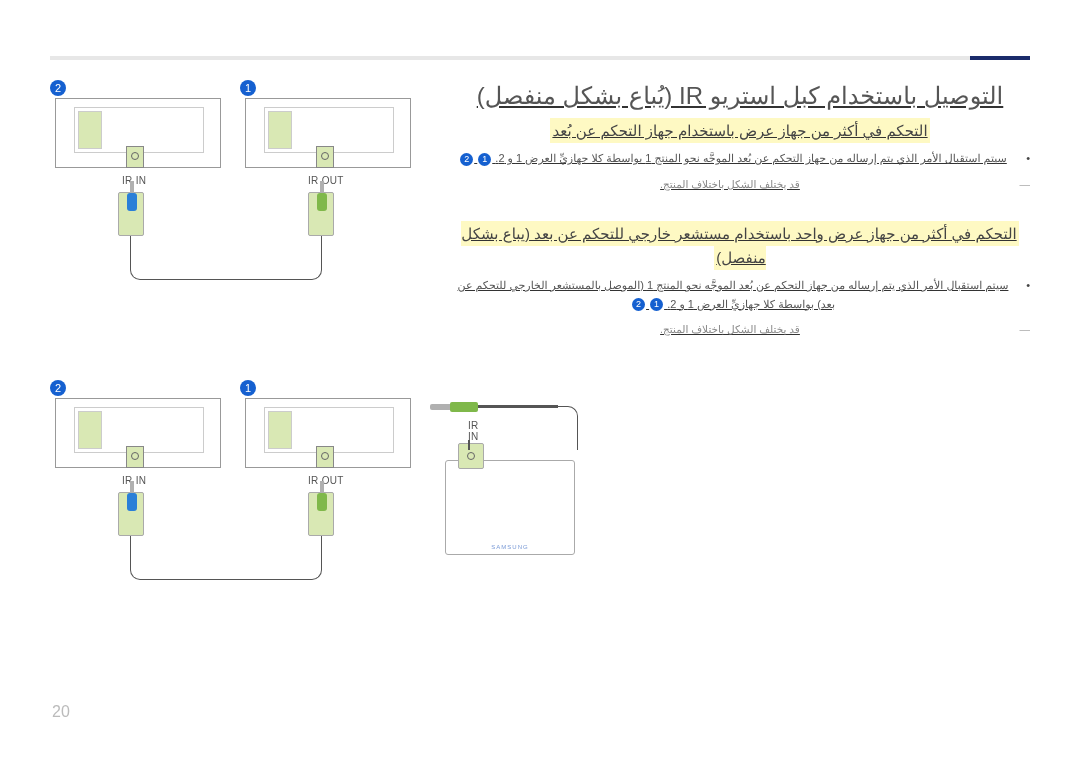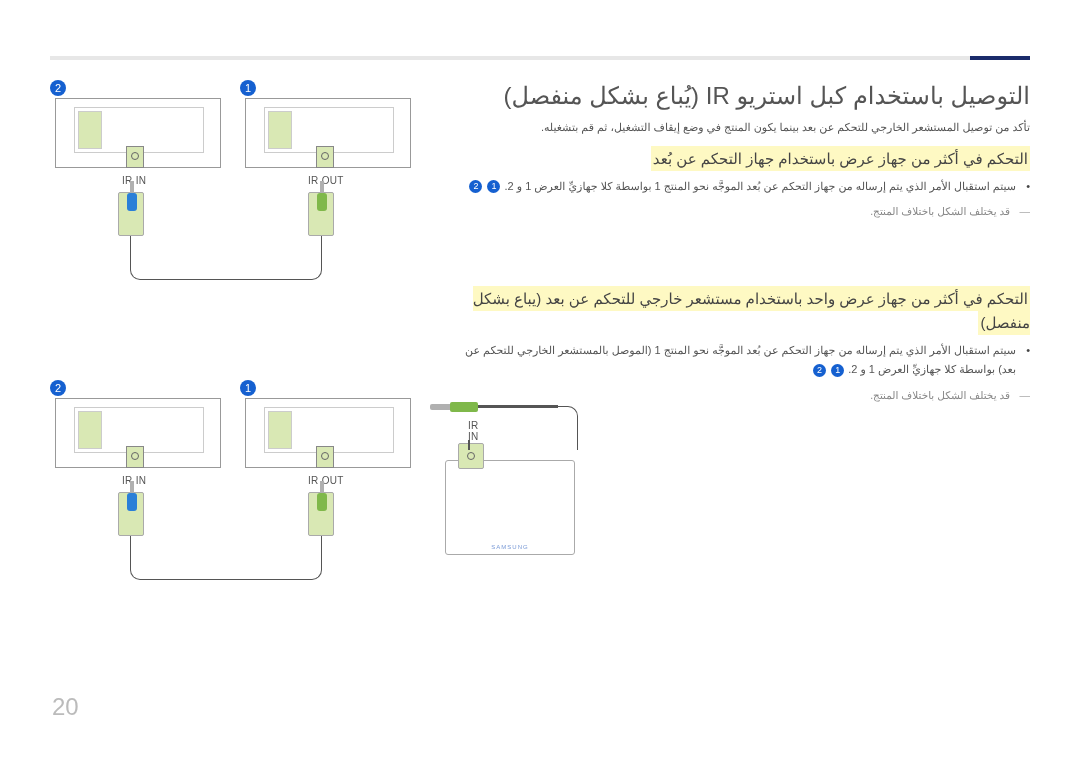--- a/index.html
+++ b/index.html
@@ -2,33 +2,33 @@
 <html lang="ar" dir="rtl"><head>
 <meta charset="utf-8">
 <style>
   * { box-sizing: border-box; margin: 0; padding: 0; }
   html, body { width: 1080px; height: 763px; background: #fff; font-family: "Segoe UI", Tahoma, Arial, sans-serif; color: #333; }
   .page { position: relative; width: 1080px; height: 763px; padding: 40px 50px; }
   .topbar { position: absolute; top: 56px; left: 50px; right: 50px; height: 4px; background: #e7e7e7; }
   .topbar-accent { position: absolute; top: 56px; right: 50px; width: 60px; height: 4px; background: #1a2b6b; }
   .content { display: flex; flex-direction: row; gap: 30px; margin-top: 40px; }
   .col-diag { width: 370px; flex-shrink: 0; display: flex; flex-direction: column; gap: 70px; }
-  .col-text { flex: 1; direction: rtl; text-align: right; }
+  .col-text { flex: 1; direction: rtl; text-align: center; text-decoration: underline; }
   h1 { font-size: 24px; font-weight: 400; color: #555; line-height: 1.3; margin-bottom: 8px; }
   .intro { font-size: 11px; color: #555; line-height: 1.6; margin-bottom: 10px; }
   .hl { background: #fef9c3; display: inline; font-size: 15px; color: #444; padding: 4px 2px; line-height: 1.6; }
   .sub { margin-bottom: 10px; }
   ul { list-style: none; margin: 6px 0 10px 0; }
   ul li { font-size: 11px; color: #555; line-height: 1.7; padding-right: 14px; position: relative; }
   ul li::before { content: "•"; position: absolute; right: 0; top: 0; color: #444; }
   .note { font-size: 10.5px; color: #888; margin-top: 6px; padding-right: 20px; position: relative; }
   .note::before { content: "—"; position: absolute; right: 0; top: 0; color: #aaa; }
   .num { display: inline-flex; width: 13px; height: 13px; border-radius: 50%; background: #1560d0; color: #fff; font-size: 9px; align-items: center; justify-content: center; vertical-align: middle; margin: 0 1px; }
   .num.n2 { background: #1560d0; }
-  .page-num { position: absolute; bottom: 42px; left: 52px; font-size: 24px; color: #bbb; direction: ltr; }
+  .page-num { position: absolute; bottom: 42px; left: 52px; font-size: 16px; color: #bbb; direction: ltr; }
   
   .diag { position: relative; width: 370px; height: 230px; direction: ltr; }
   .badge { position: absolute; width: 16px; height: 16px; border-radius: 50%; background: #1560d0; color: #fff; font-size: 11px; display: flex; align-items: center; justify-content: center; }
   .monitor { position: absolute; border: 1px solid #999; background: #fff; }
   .mon-big { width: 166px; height: 70px; }
   .mon-inner { position: absolute; border: 1px solid #ccc; }
   .port { position: absolute; width: 18px; height: 22px; border: 1px solid #888; background: #d9e8b4; }
   .port .ring { position: absolute; left: 4px; top: 5px; width: 8px; height: 8px; border-radius: 50%; border: 1px solid #666; }
   .port-lbl { position: absolute; font-size: 10px; color: #555; letter-spacing: 0.3px; }
   .jack-box { position: absolute; width: 26px; height: 44px; background: #d9e8b4; border: 1px solid #aaa; border-radius: 2px; }
@@ -37,35 +37,34 @@
   .jack-box .plug-pin { position: absolute; left: 11px; top: -12px; width: 4px; height: 12px; background: #b0b0b0; }
   .jack-box .plug { position: absolute; left: 8px; top: 0px; width: 10px; height: 18px; border-radius: 3px; }
   .cable { position: absolute; border: 1.5px solid #555; border-top: none; border-radius: 0 0 10px 10px; }
   .receiver { position: absolute; width: 130px; height: 95px; border: 1px solid #aaa; background: #fff; border-radius: 3px; }
   .receiver .rport { position: absolute; top: -18px; left: 12px; width: 26px; height: 26px; border: 1px solid #aaa; background: #d9e8b4; border-radius: 2px; }
   .receiver .rport .ring { position: absolute; left: 8px; top: 8px; width: 8px; height: 8px; border: 1px solid #666; border-radius: 50%; }
   .hplug { position: absolute; width: 55px; height: 14px; }
   .hplug .tip { position: absolute; left: 0; top: 4px; width: 20px; height: 6px; background: #b0b0b0; border-radius: 2px 0 0 2px; }
   .hplug .body { position: absolute; left: 20px; top: 2px; width: 28px; height: 10px; background: #7fb84a; border-radius: 2px; }
   .hplug .wire { position: absolute; left: 48px; top: 5px; width: 80px; height: 3px; background: #555; }
-  .section2 { margin-top: 70px; }
+  .section2 { margin-top: 32px; }
   .brand { position: absolute; bottom: 4px; left: 0; right: 0; text-align: center; font-size: 6px; color: #7a9ad6; letter-spacing: 1px; }
 </style>
 </head>
 <body>
 
 <div class="page">
   <div class="topbar"></div>
   <div class="topbar-accent"></div>
 
   <div class="content">
 
     <div class="col-text">
       <h1>التوصيل باستخدام كبل استريو IR (يُباع بشكل منفصل)</h1>
-      <p class="intro">تأكد من توصيل المستشعر الخارجي للتحكم عن بعد بينما يكون المنتج في وضع إيقاف التشغيل، ثم قم بتشغيله.</p>
 
       <div class="sub">
         <span class="hl">التحكم في أكثر من جهاز عرض باستخدام جهاز التحكم عن بُعد</span>
         <ul>
           <li>
             <span>سيتم استقبال الأمر الذي يتم إرساله من جهاز التحكم عن بُعد الموجَّه نحو المنتج 1 بواسطة كلا جهازيِّ العرض 1 و 2.</span>
             <span class="num">1</span>
             <span class="num n2">2</span>
           </li>
         </ul>

